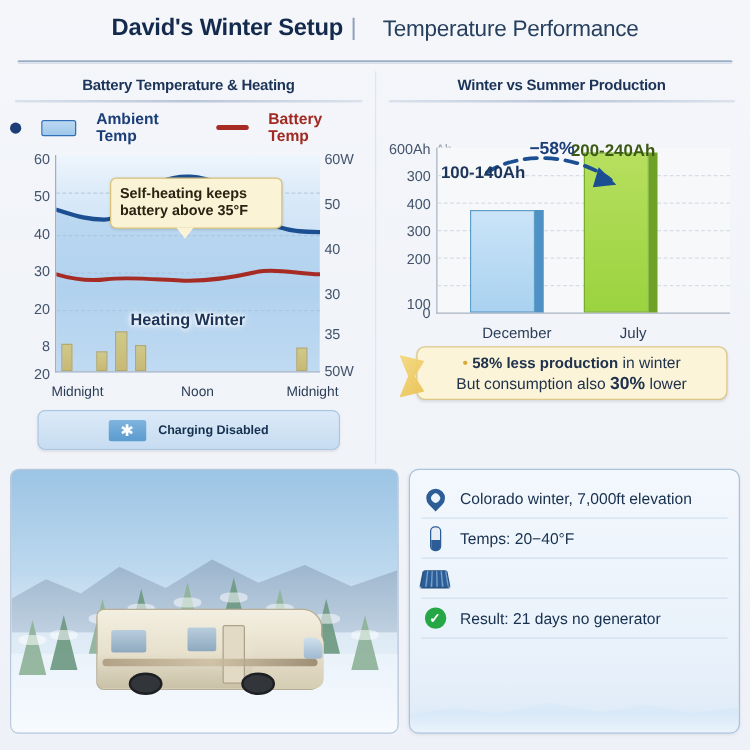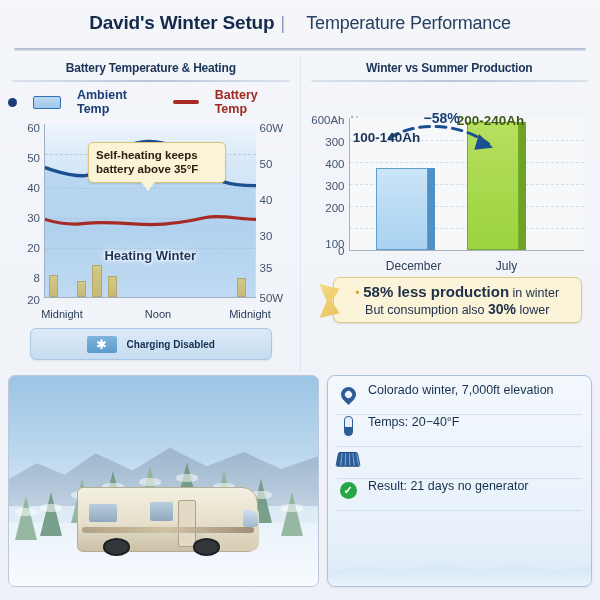--- a/index.html
+++ b/index.html
@@ -71,21 +71,21 @@
   .bar-jul .face{background:linear-gradient(180deg,#b6df5e,#9bd33f);border:1.5px solid #78ad29;}
   .bar-jul .side{background:#6da226;}
   .bar-val{position:absolute;left:50%;transform:translateX(-50%);font-size:13.5px;font-weight:bold;white-space:nowrap;}
   .val-dec{color:#1b3458;}
   .val-jul{color:#3c5a13;}
   .drop-pct{position:absolute;font-size:14px;font-weight:bold;color:#1b3e78;}
   .xlab-r{position:absolute;bottom:0;transform:translateX(-50%);font-size:12px;color:#2b3d57;}
   .note-box{margin:4px 10px 0 26px;background:#fbf4d8;border:1.5px solid #ddc888;border-radius:7px;padding:5px 8px;text-align:center;
     box-shadow:0 1px 2px rgba(0,0,0,.1);position:relative;}
   .note-l1{font-size:12.5px;color:#20324c;}
-  .note-l1 b{font-size:15px;}
+  .note-l1 b{font-size:12px;}
   .note-l2{font-size:12.5px;color:#20324c;margin-top:1px;}
   .note-l2 b{font-size:14px;}
   .note-l3{font-size:11.5px;color:#4b4736;margin-top:1px;display:flex;align-items:center;gap:6px;justify-content:center;}
   .note-l3 .ln{flex:1;height:1px;background:#c5b98c;max-width:62px;}
   .note-dot{color:#d8a93c;}
   .ribbon{position:absolute;left:-14px;top:6px;width:20px;height:34px;
     background:linear-gradient(135deg,#f5d87e,#e9c254);clip-path:polygon(0 0,100% 14%,62% 50%,100% 86%,0 100%,35% 50%);opacity:.95;}
 
   
   .bottom{display:flex;padding:4px 8px 8px;box-sizing:border-box;height:224px;gap:8px;}
@@ -104,21 +104,21 @@
   .rv-cab{position:absolute;right:-2px;bottom:0;width:32%;height:78%;background:linear-gradient(180deg,#efe9d8,#d6cdb4);border-radius:4px 14px 8px 4px;}
   .rv-wind{position:absolute;right:2%;top:16%;width:26%;height:34%;background:linear-gradient(180deg,#cfe0ee,#9fb9cf);border-radius:3px 8px 3px 3px;}
   .rv-win2{position:absolute;left:6%;top:24%;width:16%;height:30%;background:linear-gradient(180deg,#b9cddd,#8ea9bf);border-radius:2px;}
   .rv-win3{position:absolute;left:40%;top:22%;width:13%;height:30%;background:linear-gradient(180deg,#b9cddd,#8ea9bf);border-radius:2px;}
   .rv-door{position:absolute;left:56%;top:18%;width:9%;height:72%;background:#e2dac5;border:1px solid #aea189;border-radius:2px;}
   .rv-stripe{position:absolute;left:2%;right:2%;top:62%;height:9%;background:linear-gradient(90deg,#a79478,#cbbda0,#8d7c63);opacity:.8;border-radius:4px;}
   .wheel{position:absolute;bottom:-7%;width:13%;height:22%;background:#32363a;border-radius:50%;border:2px solid #1d2023;}
 
   .info-card{width:265px;border:1.5px solid #aac2dd;border-radius:8px;background:linear-gradient(180deg,#f3f8fd 0%,#e7f0fa 78%,#dbe9f6 100%);
     box-shadow:0 1px 3px rgba(0,0,0,.08);padding:7px 9px;box-sizing:border-box;position:relative;overflow:hidden;}
-  .info-row{display:flex;gap:9px;height:31px;border-bottom:1px solid #cfe0f0;}
+  .info-row{display:flex;align-items:center;gap:9px;height:31px;border-bottom:1px solid #cfe0f0;}
   .info-row:last-child{border-bottom:none;}
   .info-text{font-size:12.5px;color:#17304e;white-space:nowrap;}
   .ico{width:22px;height:22px;flex:0 0 22px;display:flex;align-items:center;justify-content:center;}
   .pin{width:15px;height:15px;background:#2d5d96;border-radius:50% 50% 50% 0;transform:rotate(-45deg);position:relative;}
   .pin:after{content:"";position:absolute;left:4.2px;top:4.2px;width:6.5px;height:6.5px;background:#eef4fb;border-radius:50%;}
   .thermo{width:7px;height:18px;background:linear-gradient(180deg,#e8eef6 0%,#e8eef6 55%,#2d5d96 56%,#2d5d96 100%);
     border:1.5px solid #2d5d96;border-radius:4px;}
   .solar{width:20px;height:13px;background:repeating-linear-gradient(90deg,#2d5d96 0 3px,#7fa9d2 3px 4px);
     border:1.5px solid #24507f;border-radius:2px;transform:perspective(16px) rotateX(16deg);}
   .check{width:17px;height:17px;border-radius:50%;background:#25a745;color:#fff;font-size:11px;display:flex;align-items:center;justify-content:center;font-weight:bold;}

